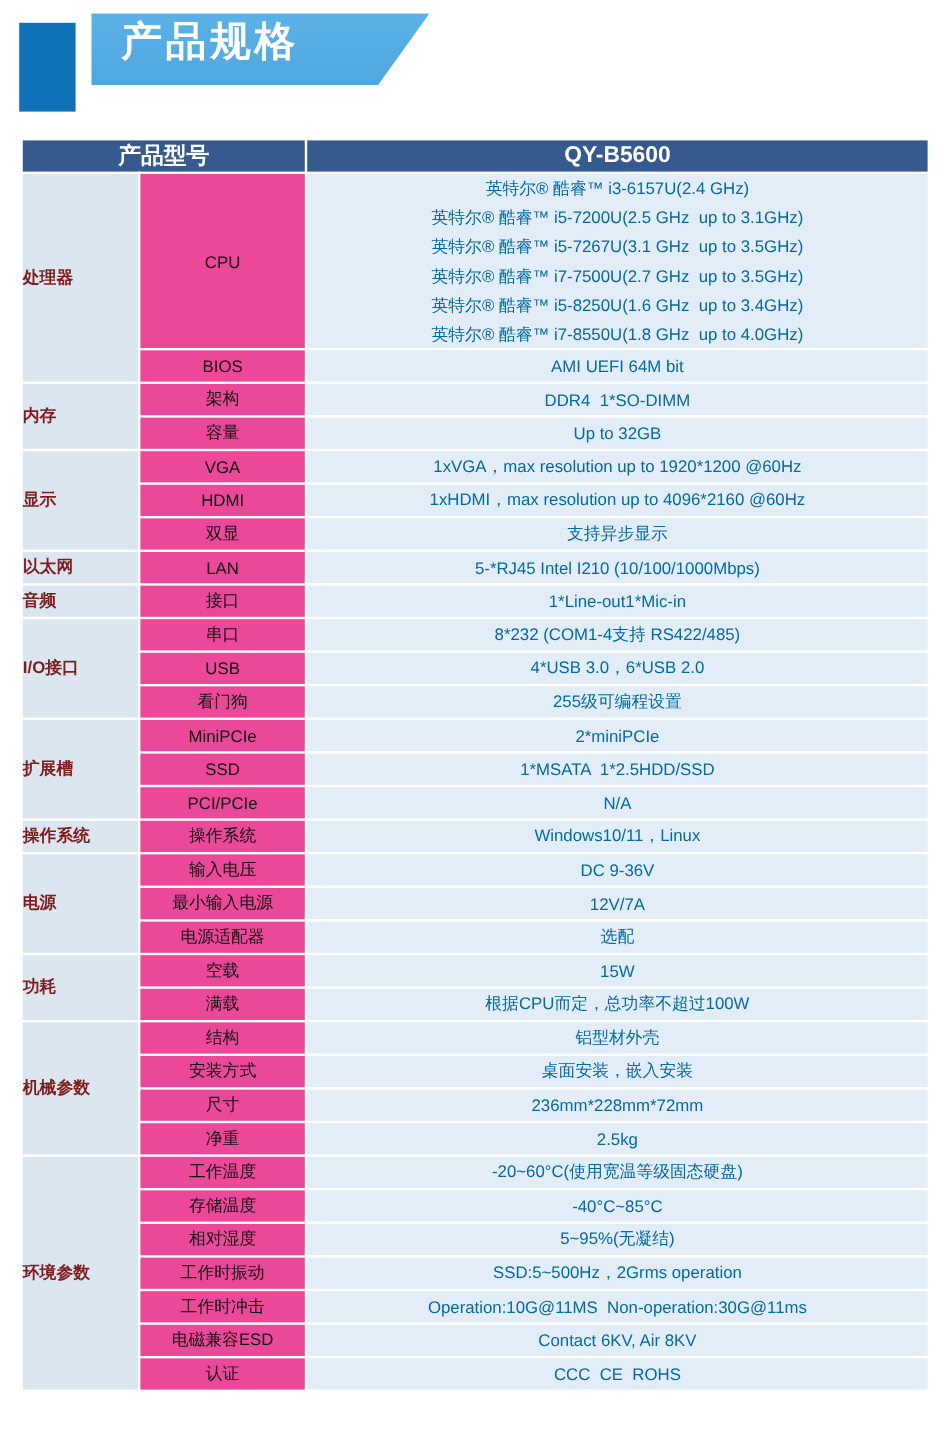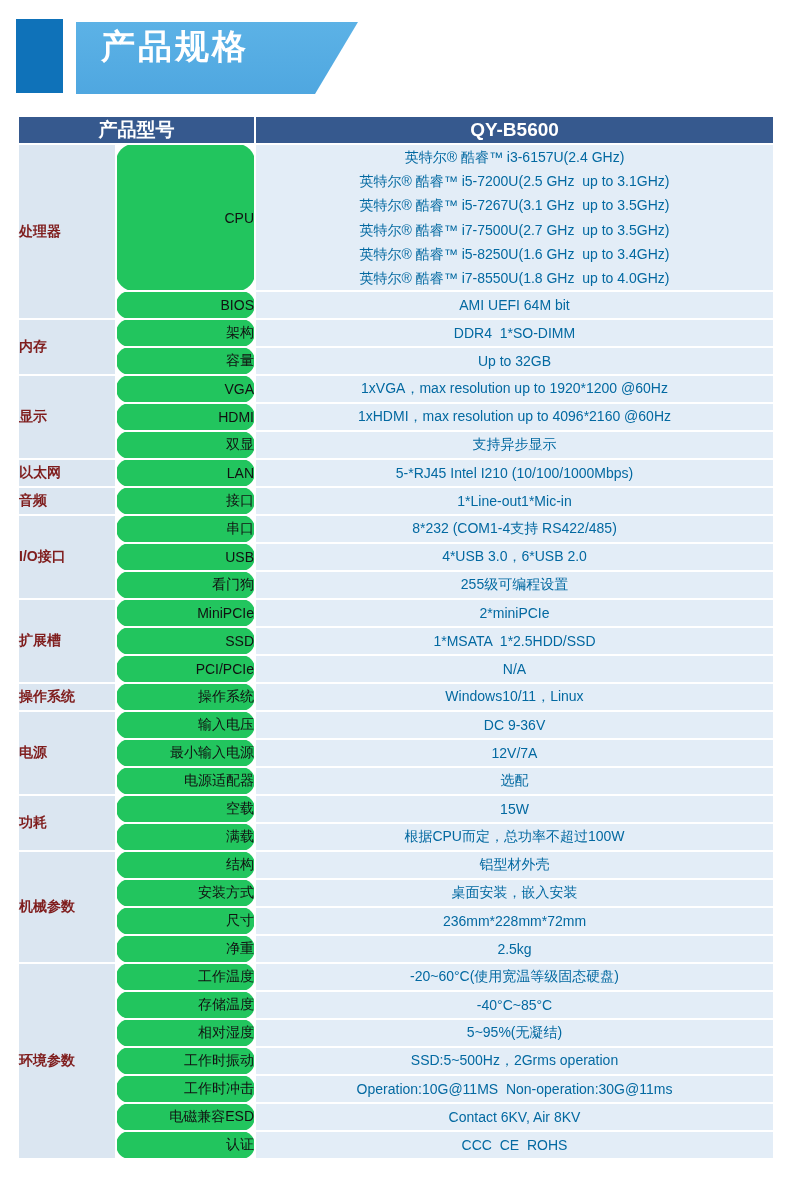--- a/index.html
+++ b/index.html
@@ -12,22 +12,22 @@
     overflow:hidden;
   }
 
   
   .accent-square{
     position:absolute;left:16px;top:19px;
     width:47px;height:74px;
     background:var(--accent-dark,#0f72b9);
   }
   .banner{
-    position:absolute;left:76px;top:22px;
-    width:282px;height:72px;
+    position:absolute;left:76px;top:11px;
+    width:282px;height:60px;
     background:linear-gradient(180deg,#5cb2e6 0%,#4fa7e0 100%);
     clip-path:polygon(0 0,100% 0,calc(100% - 43px) 100%,0 100%);
     color:#fff;
     box-sizing:border-box;
     padding:5px 0 0 25px;
   }
   .banner .title-zh{
     font-size:34px;font-weight:bold;letter-spacing:3px;
     line-height:38px;margin:0;
   }
@@ -58,25 +58,24 @@
   }
   td.cat{
     background:#dbe6f1;
     font-weight:bold;
     font-size:15px;
     text-align:left;
     padding-left:9px;
     color:#7f1d1d;
   }
   td.lbl{
-    background:#22c55e;
-    text-align:right;
+    background:#ec4899;
+    text-align:center;
     padding-left:9px;
     color:#111;
-    border-radius:18px;
   }
   td.val{
     background:#e3edf7;
     text-align:center;
     color:#0369a1;
     white-space:pre-wrap;
   }
   td.val .vline{
     line-height:24.2px;
   }

